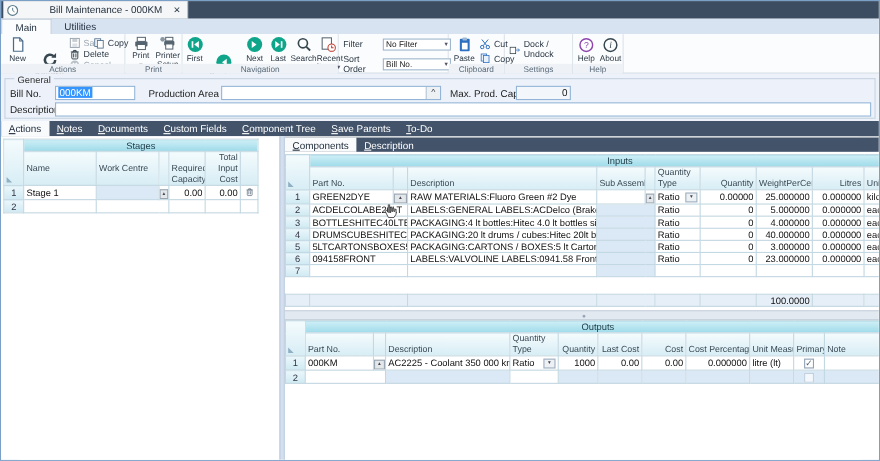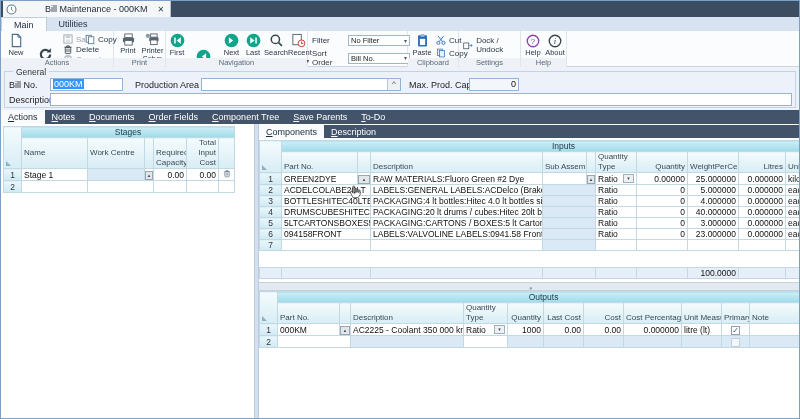--- a/index.html
+++ b/index.html
@@ -313,21 +313,21 @@
       <span class="field num-field" style="left:464px;top:6px;width:50px;">0</span>
       <span class="flabel" style="left:4px;top:23px;">Description</span>
       <span class="field" style="left:45px;top:21px;width:742px;"></span>
     </div>
   </div>
 
   <div class="detail-tabs">
     <div class="dtab sel">Actions</div>
     <div class="dtab">Notes</div>
     <div class="dtab">Documents</div>
-    <div class="dtab">Order Fields</div>
+    <div class="dtab">Custom Fields</div>
     <div class="dtab">Component Tree</div>
     <div class="dtab">Save Parents</div>
     <div class="dtab">To-Do</div>
   </div>
 
   <div class="content">
 
     <div class="left-panel">
       <table class="grid" style="width:231px;">
         <colgroup>

